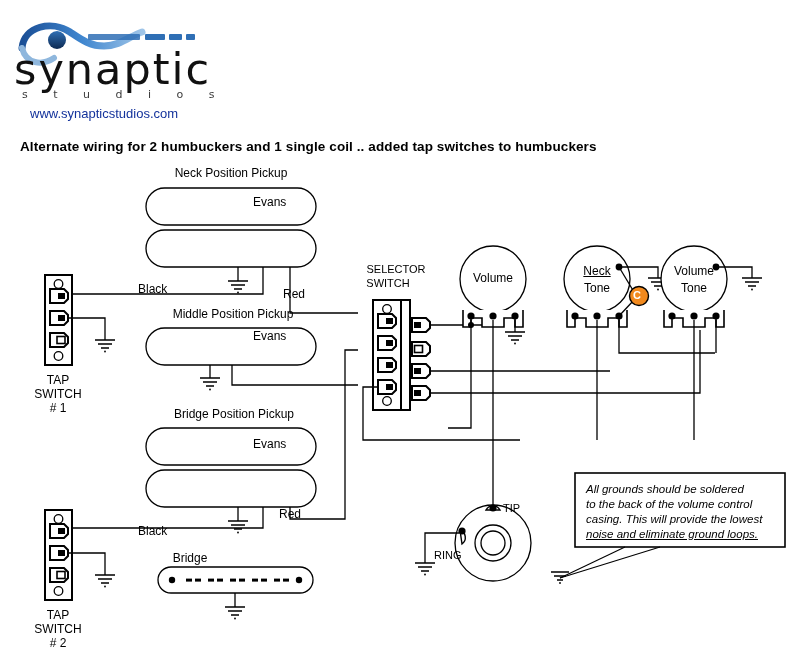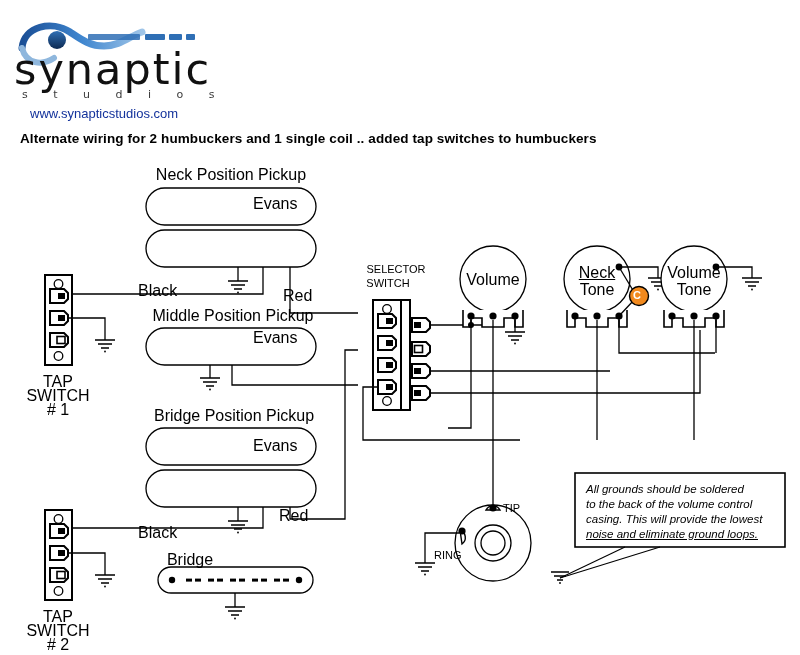--- a/index.html
+++ b/index.html
@@ -9,24 +9,24 @@
   svg#canvas{position:absolute;left:0;top:0;width:800px;height:655px;}
 
   .logo-wrap{position:absolute;left:8px;top:6px;width:250px;height:110px;}
   .logo-word{position:absolute;left:6px;top:38px;font-size:43px;font-weight:400;
              letter-spacing:2px;color:#111;font-family:"DejaVu Sans", sans-serif;}
   .logo-sub{position:absolute;left:14px;top:82px;font-size:11px;letter-spacing:11px;
             color:#3b3b3b;font-family:"DejaVu Sans", sans-serif;}
   .logo-url{position:absolute;left:22px;top:100px;font-size:13px;font-weight:normal;
             color:#13329b;font-family:"Liberation Sans", sans-serif;}
 
-  .title{position:absolute;left:20px;top:131px;font-size:13.5px;font-weight:bold;
+  .title{position:absolute;left:20px;top:139px;font-size:13.5px;font-weight:bold;
          color:#000;letter-spacing:.1px;}
 
-  .lbl{position:absolute;font-size:16px;color:#000;white-space:nowrap;
+  .lbl{position:absolute;font-size:12px;color:#000;white-space:nowrap;
        font-family:"Liberation Sans", sans-serif;}
   .lbl.c{transform:translateX(-50%);}
   .lbl.sm{font-size:11px;}
   .note-txt{position:absolute;font-size:11.5px;font-style:italic;line-height:15px;
             color:#000;width:190px;}
 </style>
 </head>
 <body>
 
 <div id="stage">

